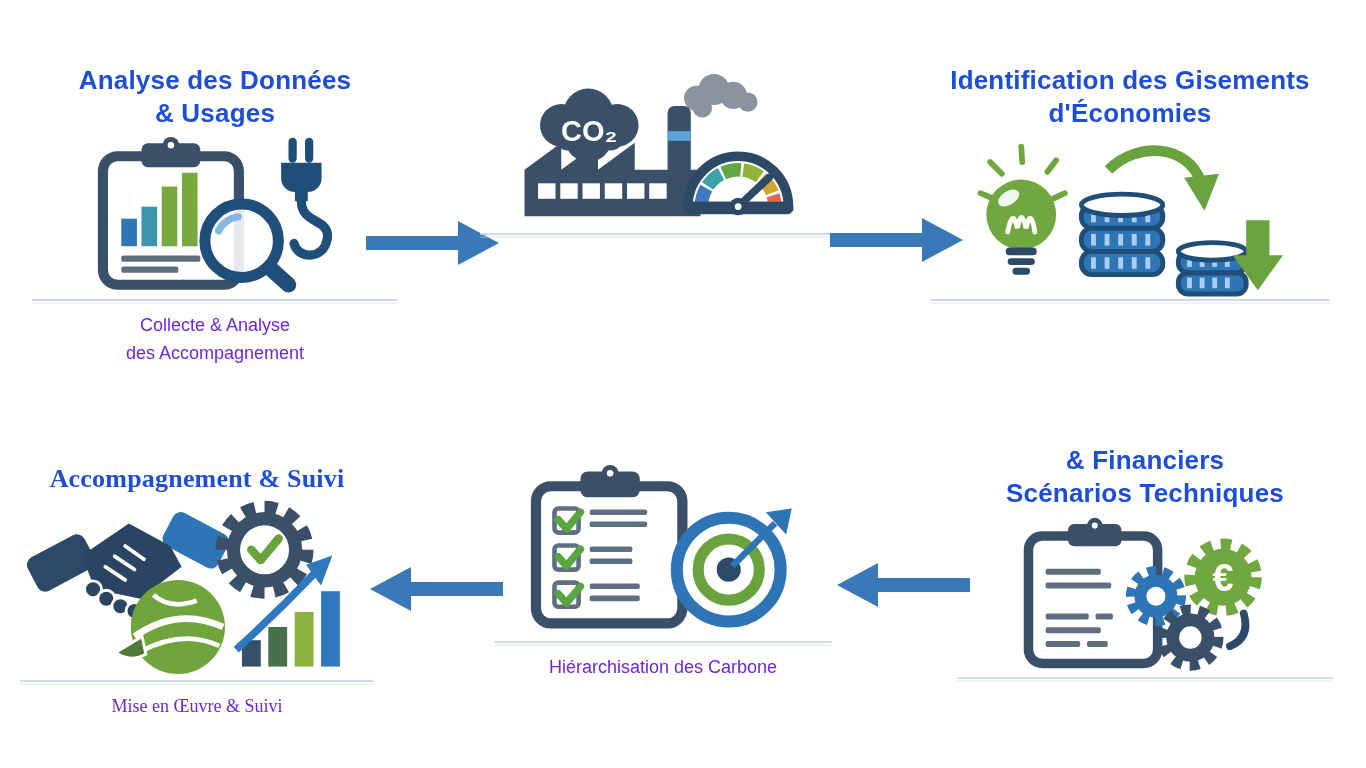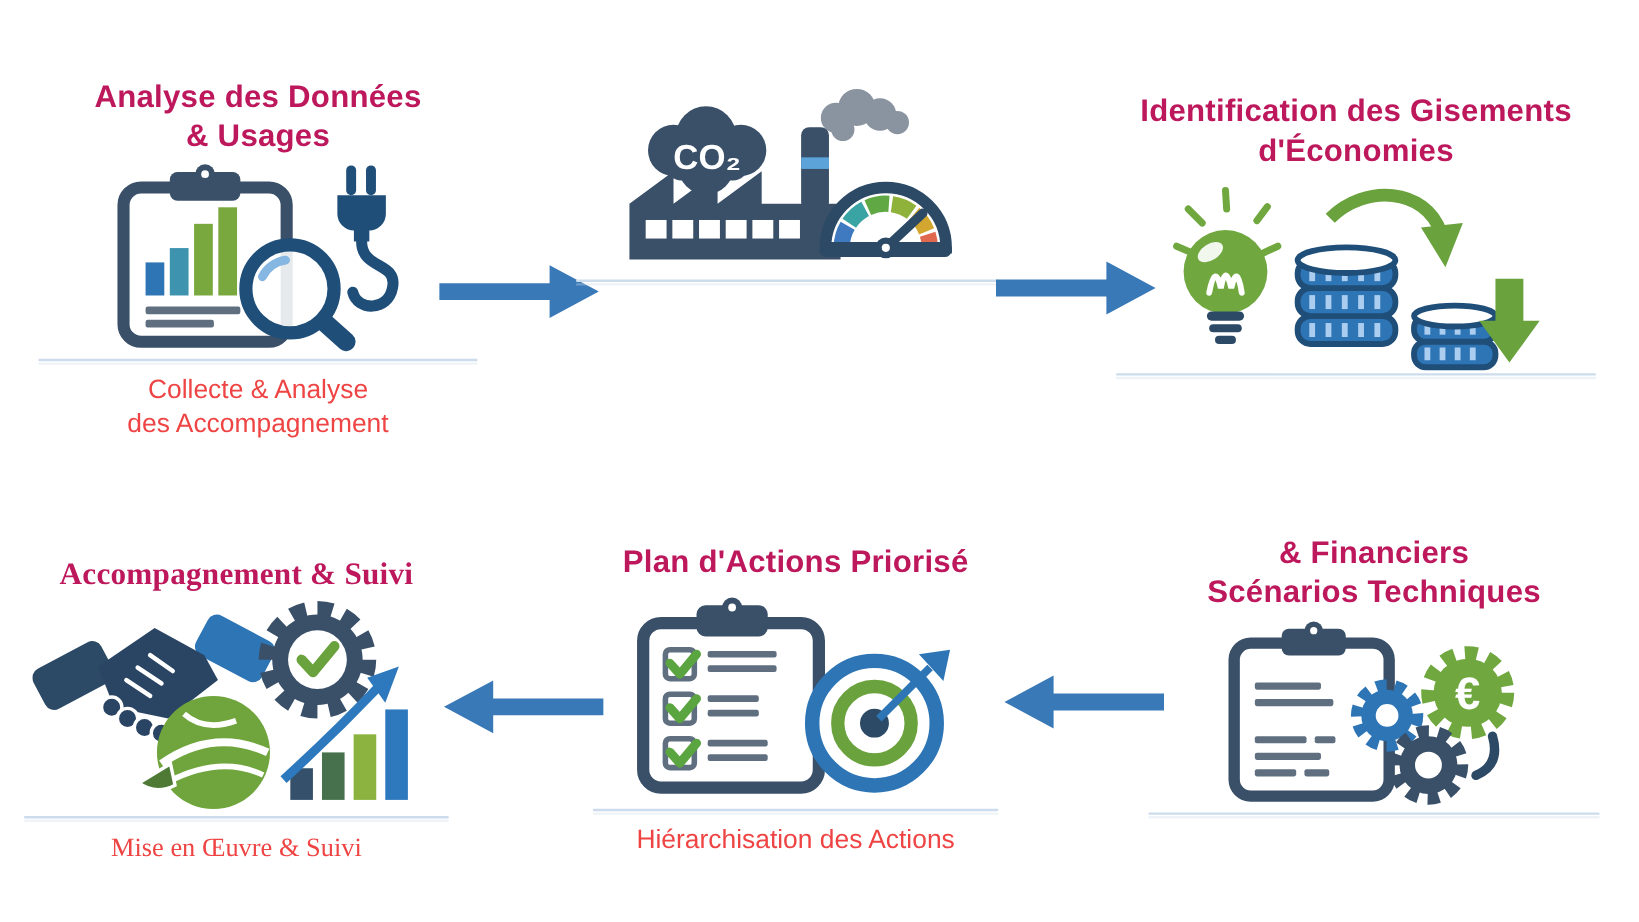--- a/index.html
+++ b/index.html
@@ -2,27 +2,27 @@
 <html><head>
 <meta charset="utf-8">
 <style>
   html,body { margin:0; padding:0; background:#fff; }
   .canvas {
     position:relative; width:1366px; height:768px; background:#ffffff;
     font-family:"Liberation Sans","DejaVu Sans",sans-serif; overflow:hidden;
   }
   .step { position:absolute; text-align:center; }
   .step-title {
-    font-weight:bold; font-size:26px; line-height:33px; color:#be185d;
+    font-weight:bold; font-size:26px; line-height:33px; color:#1d4ed8;
     letter-spacing:0.2px;
   }
   .icon { display:flex; align-items:center; justify-content:flex-start; margin:10px auto 0; }
   .icon svg { display:block; }
   .divider { height:2px; background:#ccdcec; border-radius:1px; margin:9px 2px 10px; box-shadow:0 3px 0 rgba(205,220,236,0.35); }
-  .step-caption { font-size:22px; line-height:28px; color:#ef4444; }
+  .step-caption { font-size:18px; line-height:28px; color:#6d28d9; }
   .flow-arrow { position:absolute; }
 </style>
 </head>
 <body>
 
 <div class="canvas">
 
   <div class="step" style="left:30px; top:64px; width:370px;">
     <div class="step-title">
       <div>Analyse des Données</div>
@@ -115,21 +115,21 @@
         </g>
       </svg>
     </div>
     <div class="divider"></div>
   </div>
 
   <svg class="flow-arrow" style="left:830px; top:211px;" width="135" height="58" viewBox="0 0 135 58">
     <polygon points="0,22 92,22 92,7 133,29 92,51 92,36 0,36" fill="#3a79b8"></polygon>
   </svg>
 
-  <div class="step" style="left:928px; top:76px; width:404px;">
+  <div class="step" style="left:928px; top:64px; width:404px;">
     <div class="step-title">
       <div>Identification des Gisements</div>
       <div>d'Économies</div>
     </div>
     <div class="icon" style="width:330px; height:150px;">
       <svg viewBox="0 0 330 170" width="320" height="165">
         <g>
           <g stroke="#70a83f" stroke-width="6" stroke-linecap="round">
             <line x1="16" y1="62" x2="30" y2="68"></line>
             <line x1="26" y1="30" x2="38" y2="42"></line>
@@ -239,23 +239,20 @@
       </svg>
     </div>
     <div class="divider"></div>
   </div>
 
   <svg class="flow-arrow" style="left:835px; top:556px;" width="135" height="58" viewBox="0 0 135 58">
     <polygon points="135,22 43,22 43,7 2,29 43,51 43,36 135,36" fill="#3a79b8"></polygon>
   </svg>
 
   <div class="step" style="left:492px; top:452px; width:342px;">
-    <div class="step-title">
-      <div>Plan d'Actions Priorisé</div>
-    </div>
     <div class="icon" style="width:280px; height:172px; margin-top:8px;">
       <svg viewBox="0 0 300 185" width="278" height="172">
         <g>
           <rect x="14" y="28" width="158" height="148" rx="16" fill="#fff" stroke="#3a5068" stroke-width="11"></rect>
           <rect x="62" y="12" width="64" height="28" rx="8" fill="#3a5068"></rect>
           <circle cx="94" cy="14" r="9" fill="#3a5068"></circle>
           <circle cx="94" cy="14" r="3.5" fill="#fff"></circle>
           <g>
             <rect x="34" y="52" width="26" height="26" rx="4" fill="#fff" stroke="#5f6f80" stroke-width="5"></rect>
             <path d="M38 64 l9 10 l15 -18" stroke="#5aa53f" stroke-width="8" fill="none" stroke-linecap="round" stroke-linejoin="round"></path>
@@ -279,21 +276,21 @@
           <circle cx="222" cy="118" r="56" fill="#fff" stroke="#2e75b6" stroke-width="13"></circle>
           <circle cx="222" cy="118" r="33" fill="#fff" stroke="#6aa23d" stroke-width="12"></circle>
           <circle cx="222" cy="118" r="13" fill="#2c4a66"></circle>
           <line x1="226" y1="114" x2="272" y2="68" stroke="#2e75b6" stroke-width="7"></line>
           <polygon points="262,56 290,52 284,80" fill="#2e75b6"></polygon>
         </g>
       </svg>
     </div>
     <div class="divider"></div>
     <div class="step-caption">
-      <div>Hiérarchisation des Actions</div>
+      <div>Hiérarchisation des Carbone</div>
     </div>
   </div>
 
   <svg class="flow-arrow" style="left:368px; top:560px;" width="135" height="58" viewBox="0 0 135 58">
     <polygon points="135,22 43,22 43,7 2,29 43,51 43,36 135,36" fill="#3a79b8"></polygon>
   </svg>
 
   <div class="step" style="left:18px; top:462px; width:358px;font-family:Liberation Serif, serif;">
     <div class="step-title">
       <div>Accompagnement &amp; Suivi</div>

